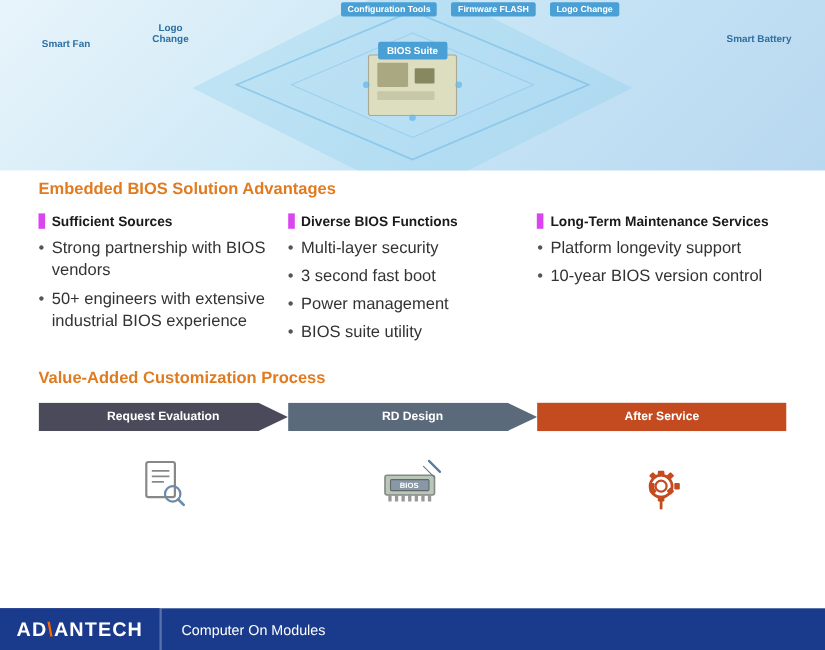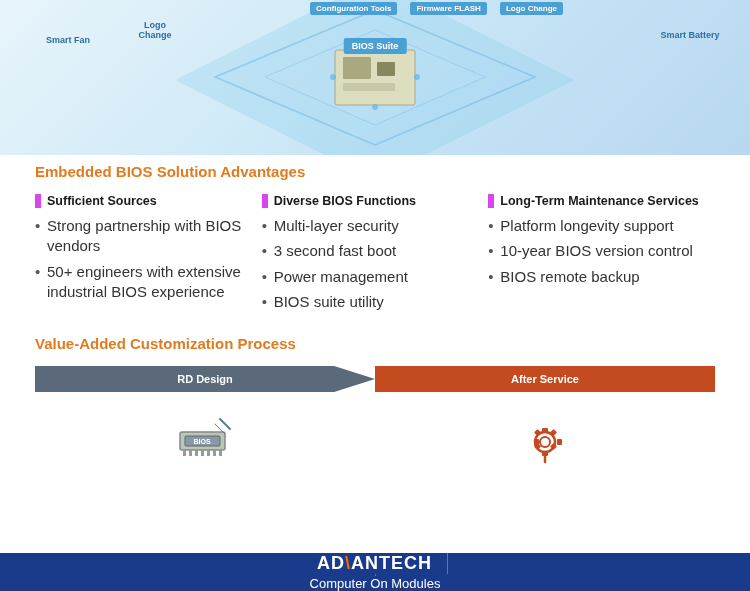--- a/index.html
+++ b/index.html
@@ -158,21 +158,20 @@
     }
 
     
     .footer-bar {
       position: absolute;
       bottom: 0; left: 0; right: 0;
       height: 38px;
       background: #1a3a8c;
       display: flex;
       align-items: center;
-      flex-direction: column;
     }
 
     .footer-logo-box {
       background: #1a3a8c;
       padding: 0 15px;
       display: flex;
       align-items: center;
       height: 100%;
       border-right: 1px solid rgba(255,255,255,0.3);
     }
@@ -206,21 +205,21 @@
       padding: 3px 8px;
       border-radius: 2px;
       white-space: nowrap;
       z-index: 5;
     }
 
     .smart-fan-lbl {
       position: absolute;
       left: 30px; top: 35px;
       font-size: 9px; color: #2c6fa0; font-weight: bold;
-      text-align: right; width: 60px;
+      text-align: center; width: 60px;
     }
 
     .logo-change-lbl {
       position: absolute;
       left: 130px; top: 20px;
       font-size: 9px; color: #2c6fa0; font-weight: bold;
       text-align: center; width: 50px;
     }
 
     .smart-battery-lbl {
@@ -295,30 +294,43 @@
         <li>Power management</li>
         <li>BIOS suite utility</li>
       </ul>
     </div>
 
     <div class="advantage-col">
       <div class="advantage-col-title">Long-Term Maintenance Services</div>
       <ul>
         <li>Platform longevity support</li>
         <li>10-year BIOS version control</li>
-        <li>BIOS remote backup</li>
       </ul>
     </div>
 
   </div>
 
   <div class="vac-title">Value-Added Customization Process</div>
 
   <div class="process-steps">
 
+    <div class="step-box step-1">
+      <div class="step-header" style="background:#4a4a5a; clip-path: polygon(0 0, 88% 0, 100% 50%, 88% 100%, 0 100%);">Request Evaluation</div>
+      <div class="step-icon-area">
+
+        <svg width="55" height="55" viewBox="0 0 55 55">
+          <rect x="12" y="8" width="26" height="32" rx="2" fill="none" stroke="#888" stroke-width="2"></rect>
+          <line x1="17" y1="16" x2="33" y2="16" stroke="#888" stroke-width="1.5"></line>
+          <line x1="17" y1="21" x2="33" y2="21" stroke="#888" stroke-width="1.5"></line>
+          <line x1="17" y1="26" x2="28" y2="26" stroke="#888" stroke-width="1.5"></line>
+          <circle cx="36" cy="37" r="7" fill="none" stroke="#6a8aaa" stroke-width="2"></circle>
+          <line x1="41" y1="42" x2="46" y2="47" stroke="#6a8aaa" stroke-width="2.5" stroke-linecap="round"></line>
+        </svg>
+      </div>
+    </div>
 
     <div class="step-box step-2">
       <div class="step-header" style="background:#5a6a7a; clip-path: polygon(0 0, 88% 0, 100% 50%, 88% 100%, 0 100%);">RD Design</div>
       <div class="step-icon-area">
 
         <svg width="60" height="50" viewBox="0 0 60 50">
 
           <rect x="5" y="18" width="45" height="18" rx="2" fill="#b8c8b8" stroke="#888" stroke-width="1.5"></rect>
           <rect x="10" y="22" width="35" height="10" rx="1" fill="#8898a8" stroke="#666" stroke-width="1"></rect>
           <text x="27" y="30" text-anchor="middle" font-size="7" fill="white" font-weight="bold">BIOS</text>

